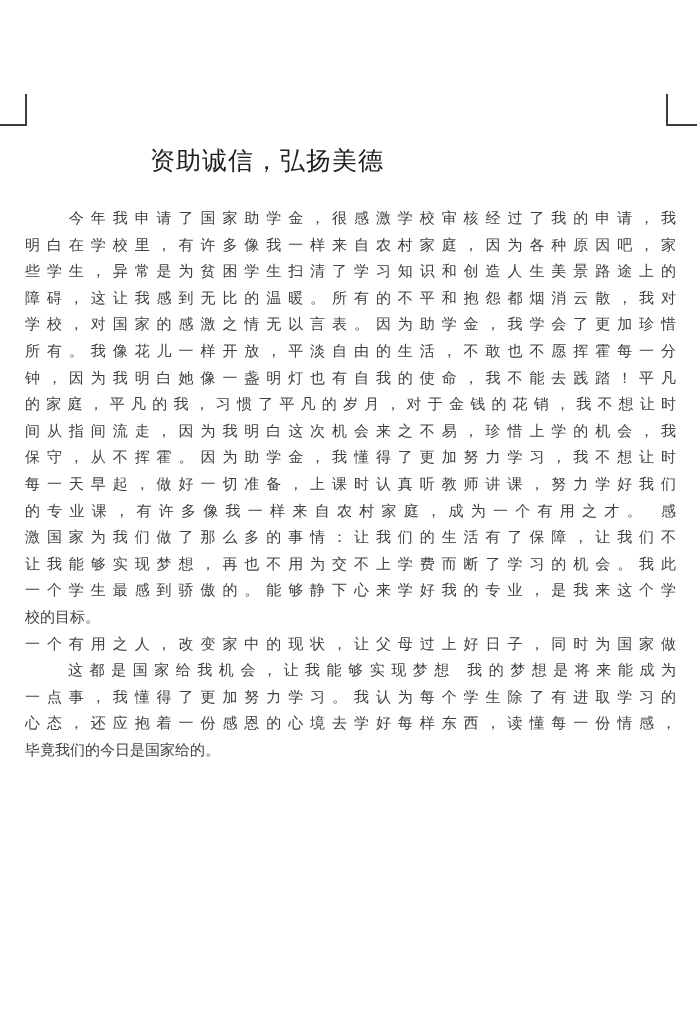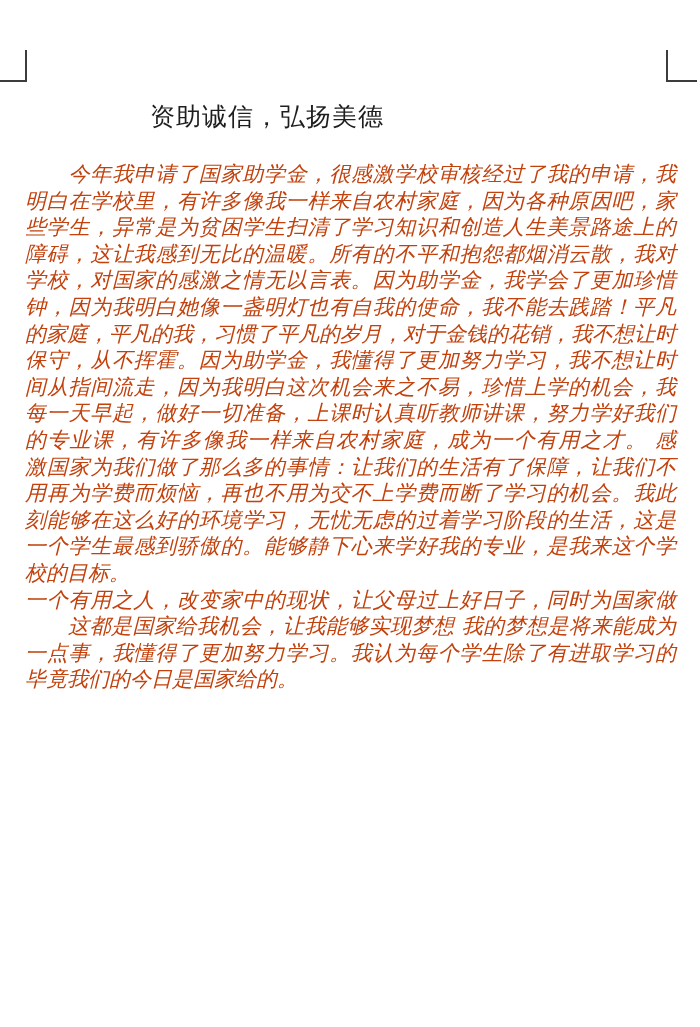--- a/index.html
+++ b/index.html
@@ -7,20 +7,21 @@
     padding: 0;
     background: #ffffff;
   }
   .page {
     position: relative;
     width: 700px;
     height: 740px;
     background: #ffffff;
     overflow: hidden;
     font-family: "DejaVu Serif", serif;
+    margin-top: 44px;
   }
   
   .crop-tl {
     position: absolute;
     left: 0;
     top: 50px;
     width: 25px;
     height: 30px;
     border-right: 2px solid #3c3c3c;
     border-bottom: 2px solid #3c3c3c;
@@ -42,24 +43,23 @@
     font-size: 25px;
     font-weight: 400;
     letter-spacing: 1px;
     color: #1e1e1e;
   }
   .essay-body {
     position: absolute;
     left: 25px;
     top: 161px;
     width: 651px;
-    font-size: 21px;
+    font-size: 15px;
     line-height: 26.6px;
-    color: #c2410c;
-    font-style: italic;
+    color: #404040;
   }
   .paragraph {
     margin: 0;
     padding: 0;
   }
   .line {
     min-height: 26.6px;
     text-align: justify;
     text-align-last: justify;
     letter-spacing: 0;
@@ -79,35 +79,36 @@
   <h1 class="title">资助诚信，弘扬美德</h1>
 
   <div class="essay-body">
 
     <div class="paragraph">
       <div class="line">　　今年我申请了国家助学金，很感激学校审核经过了我的申请，我</div>
       <div class="line">明白在学校里，有许多像我一样来自农村家庭，因为各种原因吧，家</div>
       <div class="line">些学生，异常是为贫困学生扫清了学习知识和创造人生美景路途上的</div>
       <div class="line">障碍，这让我感到无比的温暖。所有的不平和抱怨都烟消云散，我对</div>
       <div class="line">学校，对国家的感激之情无以言表。因为助学金，我学会了更加珍惜</div>
+      <div class="line">所有。我像花儿一样开放，平淡自由的生活，不敢也不愿挥霍每一分</div>
       <div class="line">钟，因为我明白她像一盏明灯也有自我的使命，我不能去践踏！平凡</div>
       <div class="line">的家庭，平凡的我，习惯了平凡的岁月，对于金钱的花销，我不想让时</div>
+      <div class="line">间从指间流走，因为我明白这次机会来之不易，珍惜上学的机会，我</div>
       <div class="line">保守，从不挥霍。因为助学金，我懂得了更加努力学习，我不想让时</div>
-      <div class="line">间从指间流走，因为我明白这次机会来之不易，珍惜上学的机会，我</div>
       <div class="line">每一天早起，做好一切准备，上课时认真听教师讲课，努力学好我们</div>
       <div class="line">的专业课，有许多像我一样来自农村家庭，成为一个有用之才。 感</div>
       <div class="line">激国家为我们做了那么多的事情：让我们的生活有了保障，让我们不</div>
-      <div class="line">用再为学费而烦恼，再也不用为交不上学费而断了学习的机会。我此</div>
-      <div class="line">刻能够在这么好的环境学习，无忧无虑的过着学习阶段的生活，这是</div>
+      <div class="line">让我能够实现梦想，再也不用为交不上学费而断了学习的机会。我此</div>
       <div class="line">一个学生最感到骄傲的。能够静下心来学好我的专业，是我来这个学</div>
       <div class="line para-end">校的目标。</div>
     </div>
 
     <div class="paragraph">
       <div class="line">一个有用之人，改变家中的现状，让父母过上好日子，同时为国家做</div>
       <div class="line">　　这都是国家给我机会，让我能够实现梦想 我的梦想是将来能成为</div>
       <div class="line">一点事，我懂得了更加努力学习。我认为每个学生除了有进取学习的</div>
+      <div class="line">心态，还应抱着一份感恩的心境去学好每样东西，读懂每一份情感，</div>
       <div class="line para-end">毕竟我们的今日是国家给的。</div>
     </div>
 
   </div>
 
 </div>
 
 </body></html>

